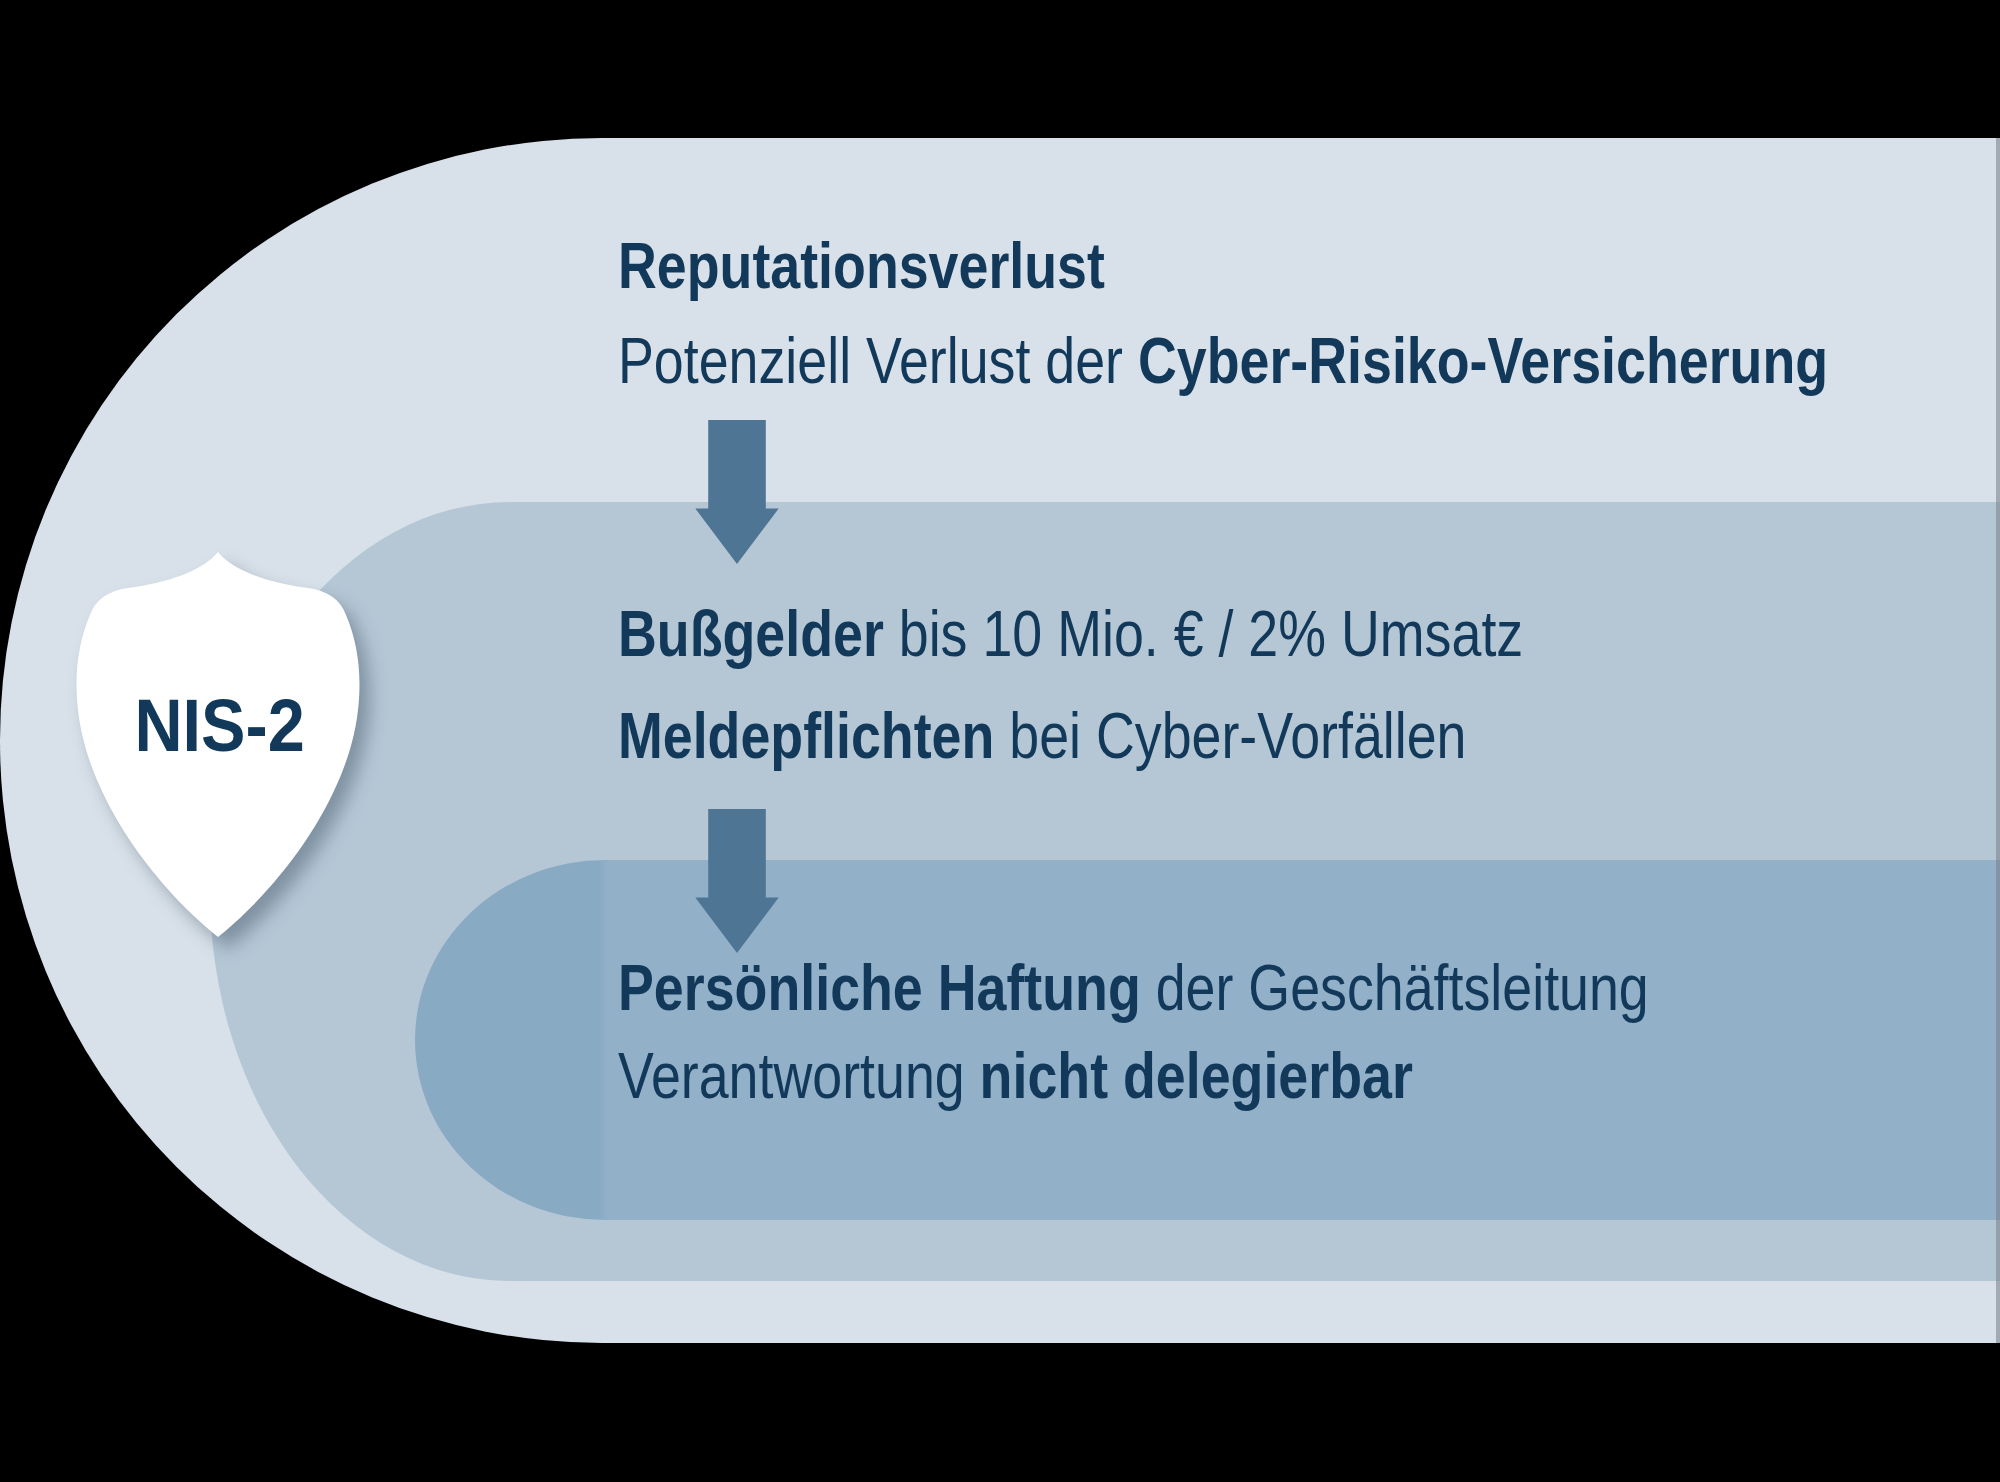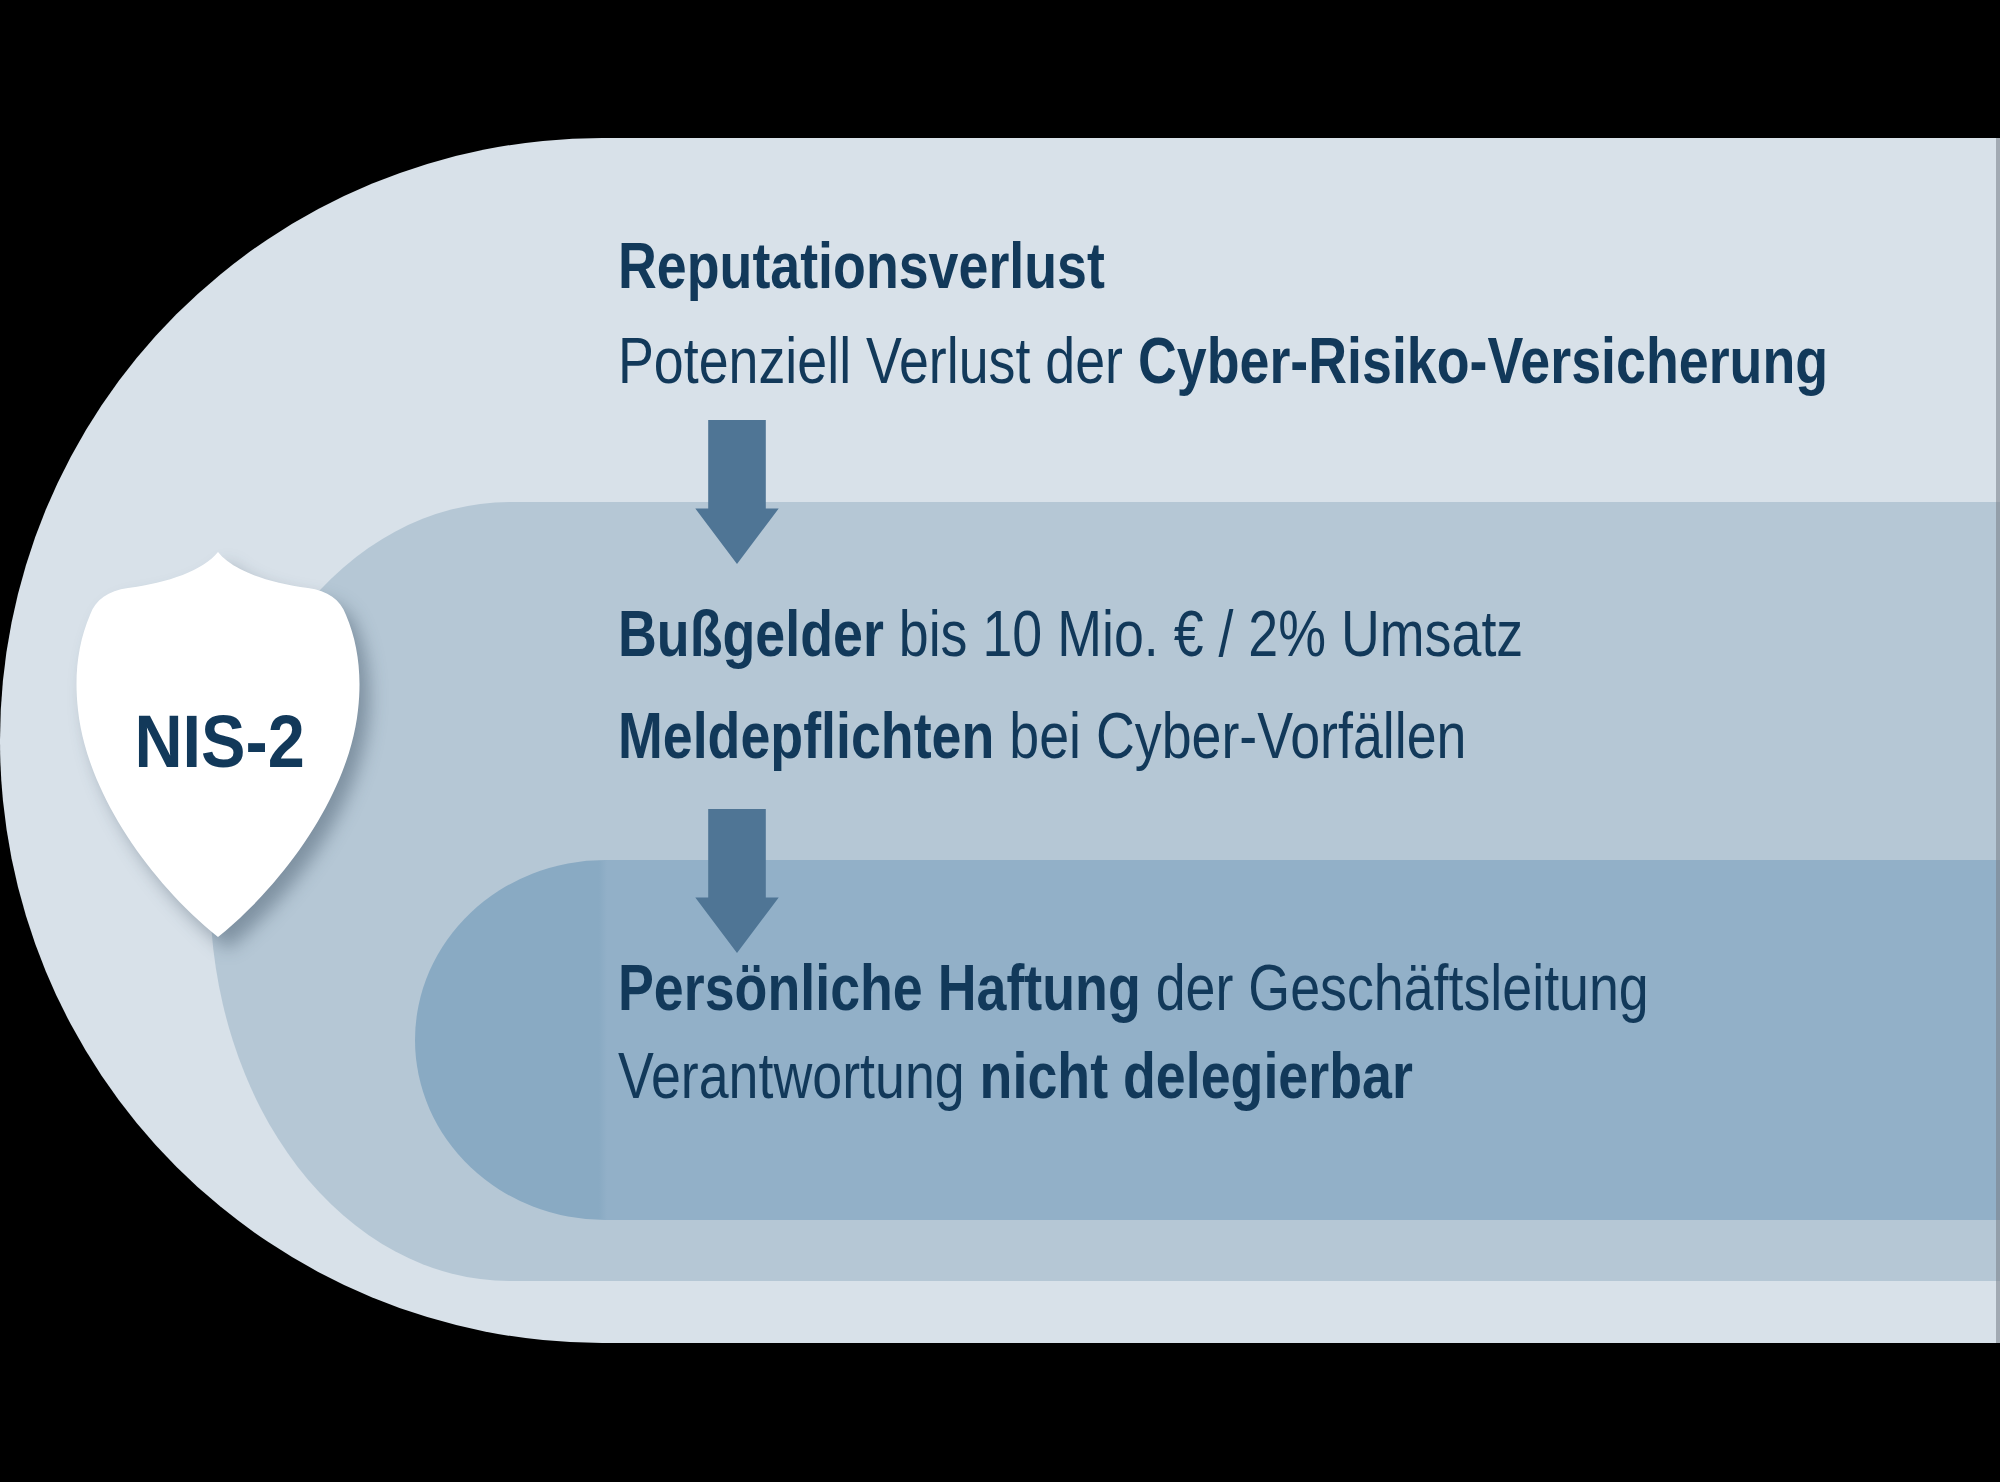--- a/index.html
+++ b/index.html
@@ -44,21 +44,21 @@
     background: rgba(118, 126, 134, 0.55);
   }
   .shield-svg {
     position: absolute;
     left: 60px; top: 525px;
     width: 320px; height: 420px;
     filter: drop-shadow(10px 12px 9px rgba(25, 45, 65, 0.35));
   }
   .shield-label {
     position: absolute;
-    left: 60px; top: 705px;
+    left: 60px; top: 689px;
     width: 320px;
     text-align: center;
     font-size: 74px;
     font-weight: 700;
     line-height: 1;
     color: #12395a;
   }
   .shield-label span {
     display: inline-block;
     transform: scaleX(0.9);

